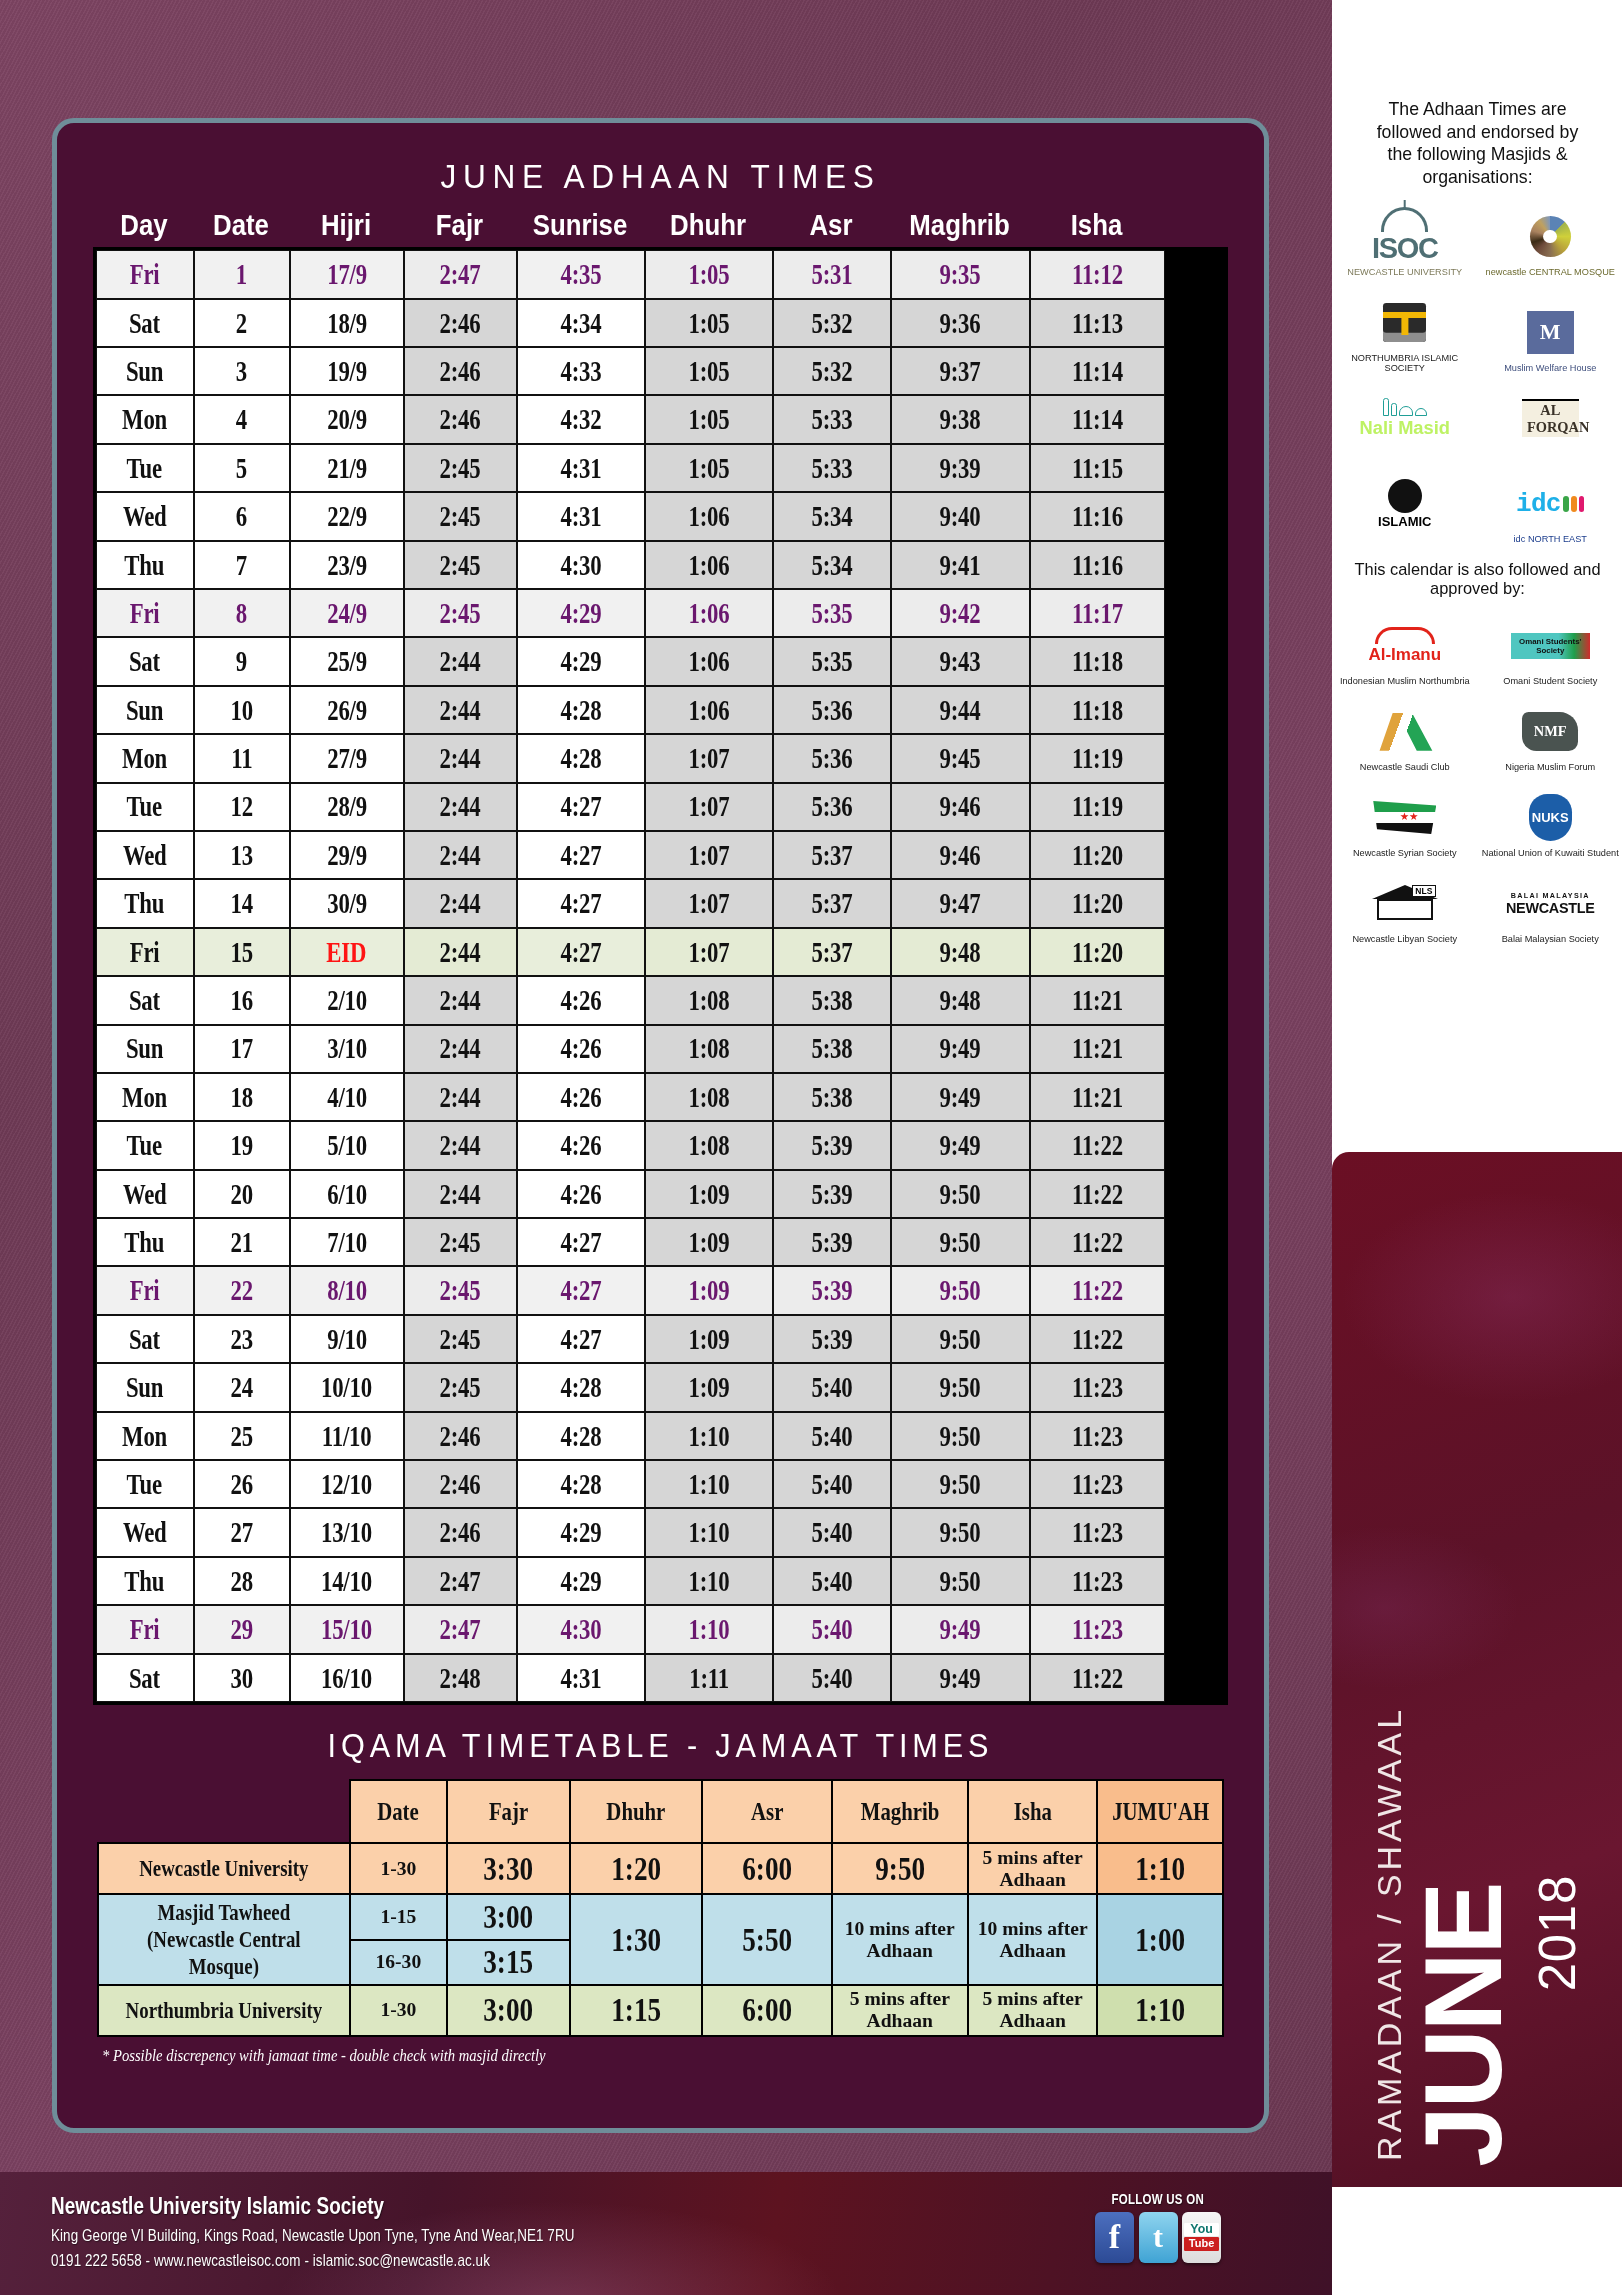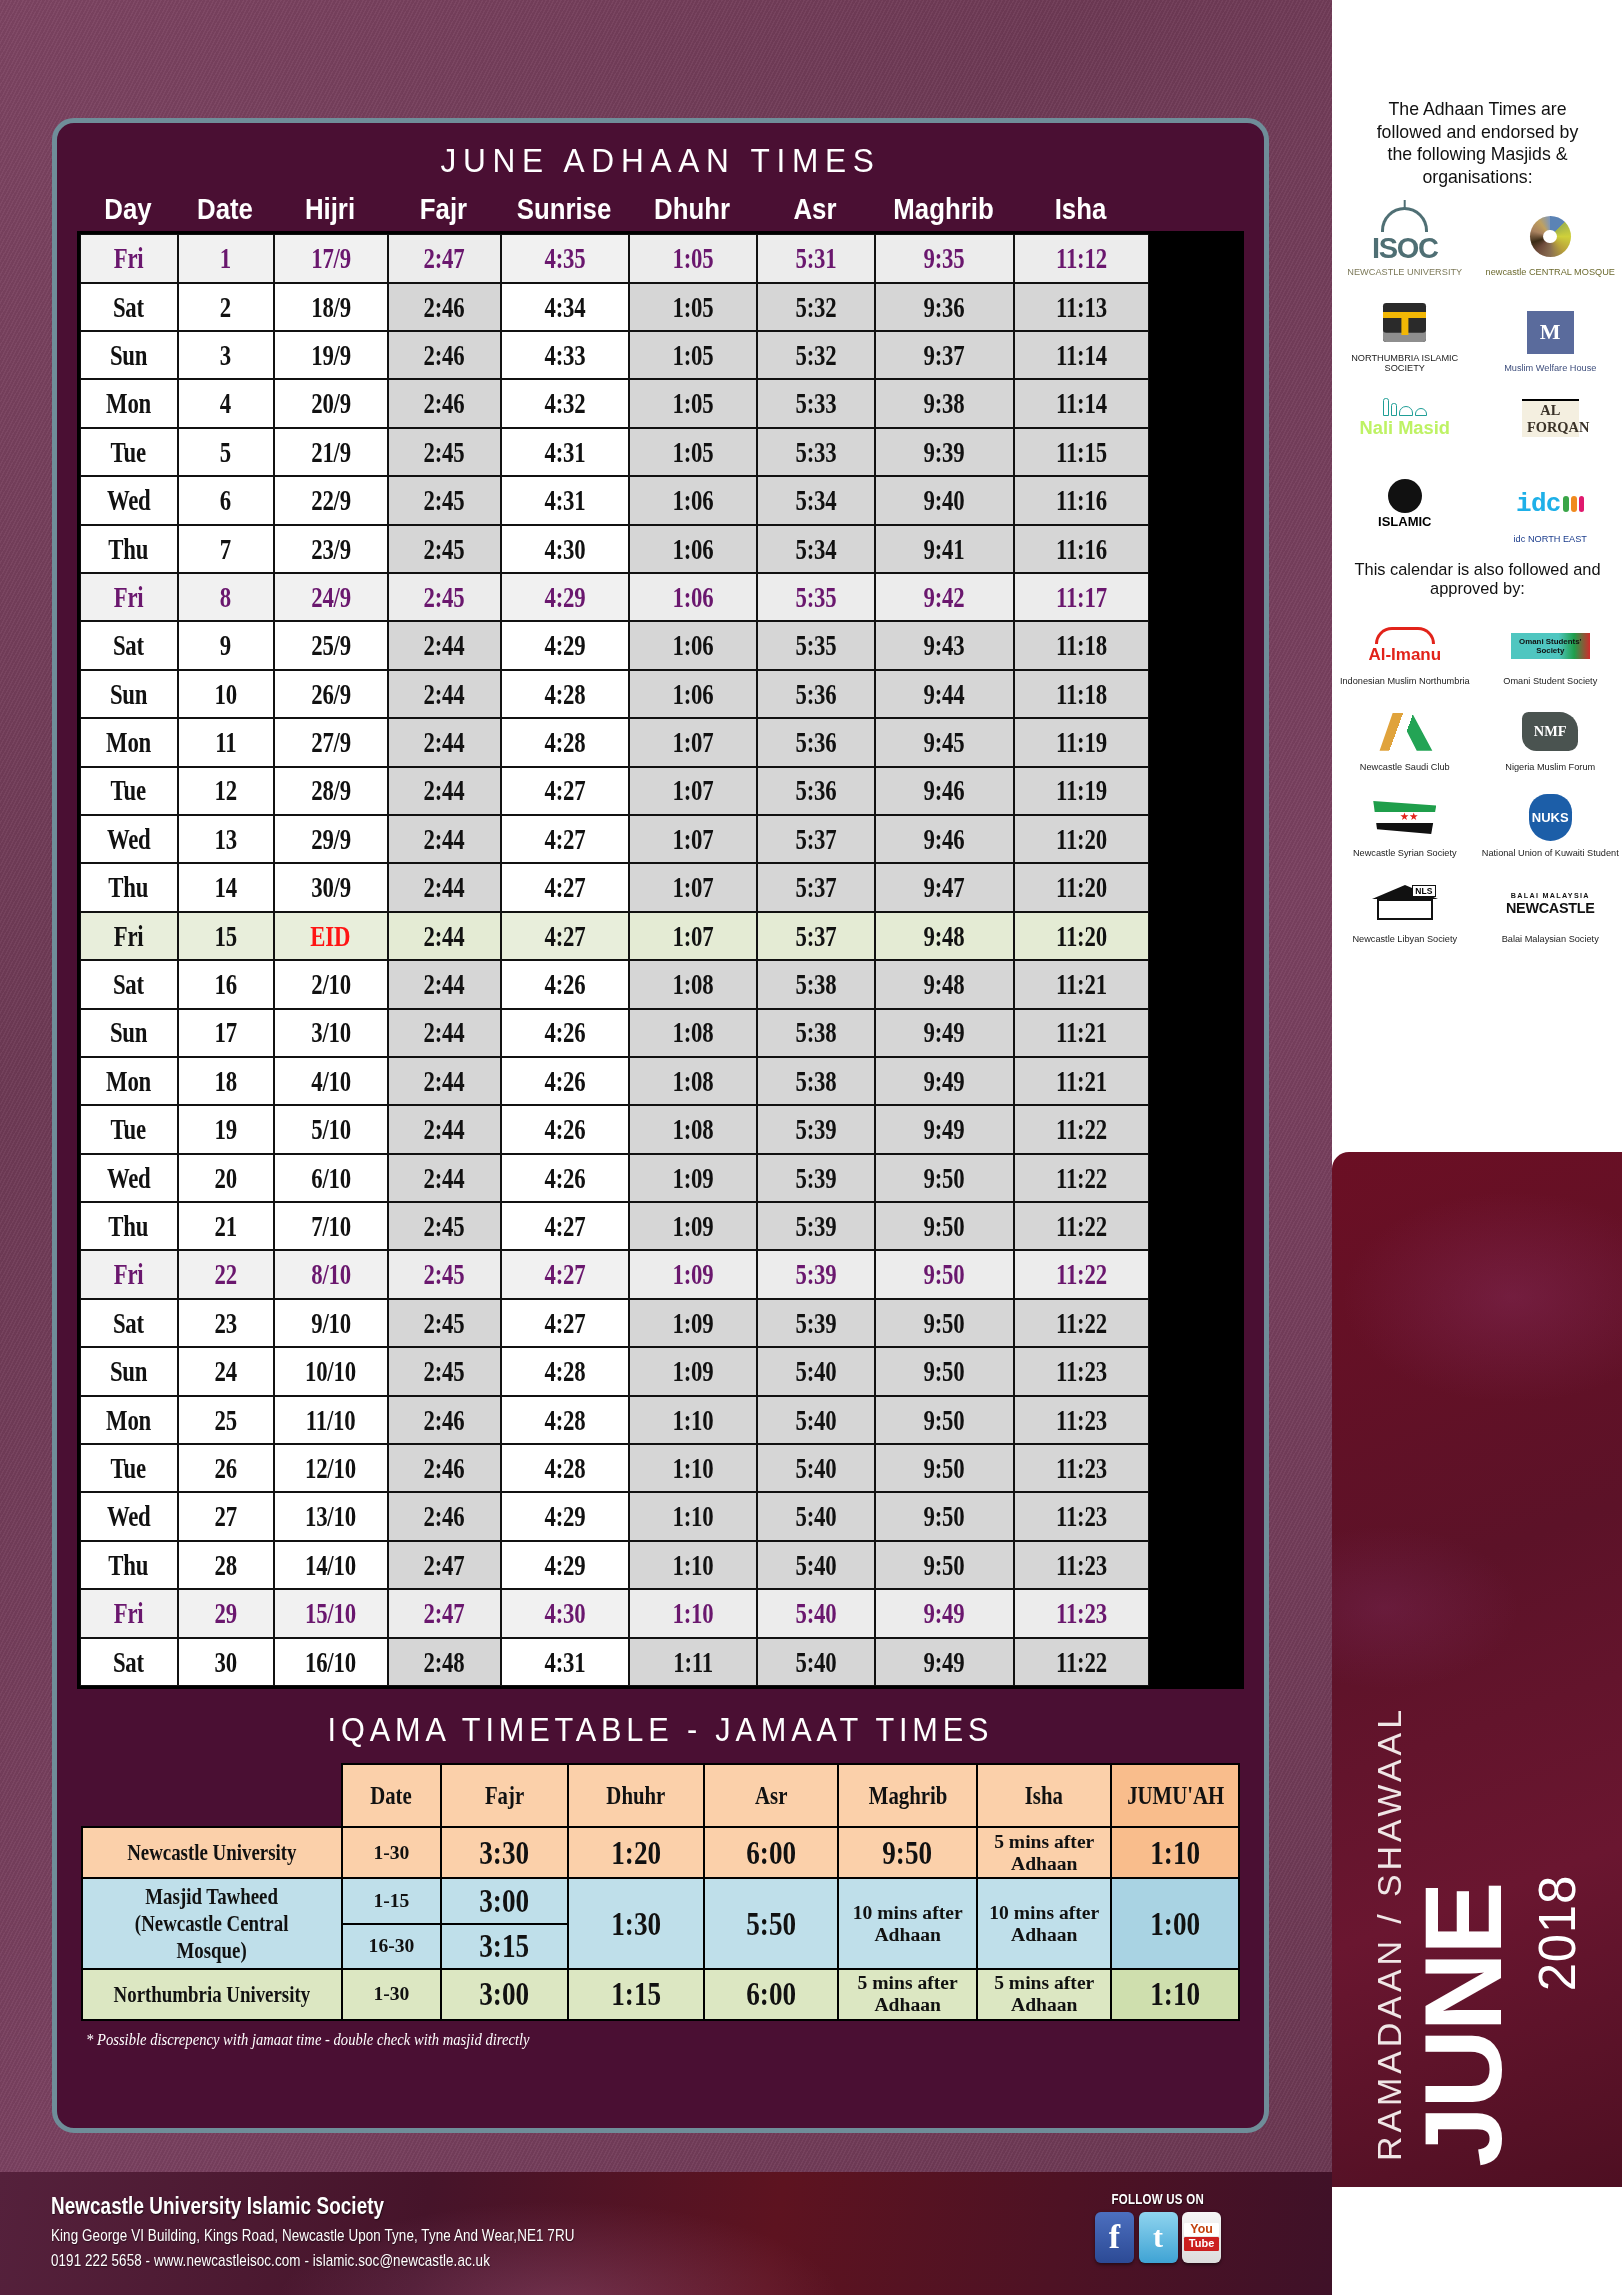--- a/index.html
+++ b/index.html
@@ -61,30 +61,30 @@
     width: 39px; height: 51px; border-radius: 5.9px;
     display: flex; align-items: center; justify-content: center;
     color: #fff; font-weight: bold; box-shadow: 0 1.3px 3.3px rgba(0,0,0,.45);
   }
   .sbtn.fb { background: linear-gradient(#4c6fbf, #2c4a95); font-size: 34px;
              font-family: "Liberation Serif", serif; }
   .sbtn.tw { background: linear-gradient(#8fd4ef, #3fa3d4); font-size: 30px;
              font-family: "Liberation Serif", serif; }
   .sbtn.yt { background: linear-gradient(#f6f6f6, #dcdcdc); flex-direction: column;
              gap: 1.3px; padding: 3.3px 2px; }
-  .yt-you { background: #fff; color: #c2410c; font-size: 12.4px; width: 100%;
+  .yt-you { background: #fff; color: #0f766e; font-size: 12.4px; width: 100%;
             text-align: center; border-radius: 1.3px; line-height: 1.05; }
   .yt-tube { background: #cc1f1f; color: #fff; font-size: 11px; width: 100%;
              text-align: center; border-radius: 1.3px; line-height: 1.25; }
 
   
   .card {
     position: absolute; left: 52px; top: 118px; width: 1217px; height: 2015px;
     background: #4a0f33; border: 5.9px solid #6f8d99; border-radius: 22px;
-    padding: 0;
+    padding: 16px;
   }
   .card-title {
     text-align: center; color: #fff; font-size: 34px; letter-spacing: 7.2px;
     font-weight: 300; padding-top: 18.3px;
     font-family: "Liberation Sans Narrow", "Liberation Sans", sans-serif;
     transform: scaleX(.93);
   }
 
   
   .adhaan-head {

